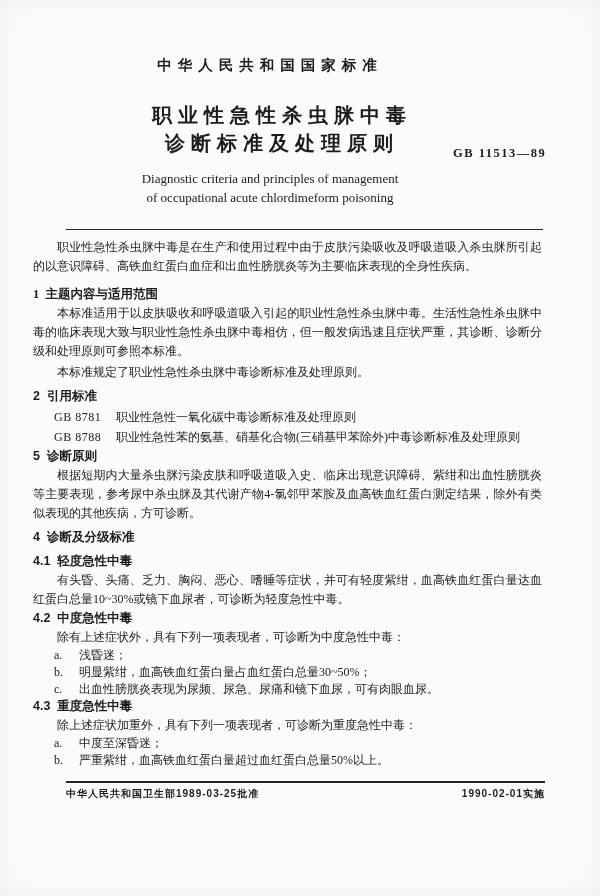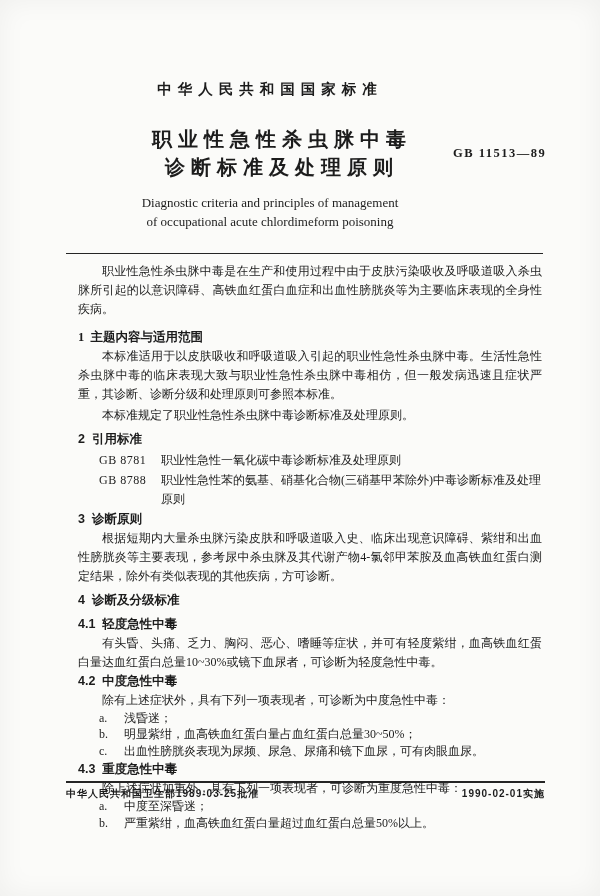--- a/index.html
+++ b/index.html
@@ -10,21 +10,21 @@
     height: 896px;
     background: #fbfbf9;
     color: #1c1c1c;
     overflow: hidden;
     box-shadow: inset 0 0 28px rgba(0,0,0,0.05);
     font-family: "Liberation Serif", serif;
   }
   .header-center {
     width: 540px;
     text-align: center;
-    padding-top: 80px;
+    padding-top: 56px;
   }
   .std-label {
     font-family: "Liberation Sans", sans-serif;
     font-weight: bold;
     font-size: 14.5px;
     letter-spacing: 6px;
   }
   .title-cn {
     font-family: "Liberation Sans", sans-serif;
     font-weight: bold;
@@ -51,21 +51,21 @@
   }
   .title-en-wrap { margin-top: 12px; }
   .rule {
     border: none;
     border-top: 1.8px solid #252525;
     margin-left: 66px;
     margin-right: 57px;
   }
   .top-rule { margin-top: 22px; }
   .main {
-    padding-left: 78px;
+    padding-left: 33px;
     padding-right: 58px;
   }
   .body-text {
     font-size: 12px;
     line-height: 19px;
     text-indent: 2em;
     text-align: justify;
   }
   .intro { margin-top: 8px; }
   .sec-heading {
@@ -148,21 +148,21 @@
     <div class="sec-heading mt-med">2  引用标准</div>
     <div class="ref-item mt-sm">
       <span class="ref-code">GB 8781</span>
       <span class="ref-title">职业性急性一氧化碳中毒诊断标准及处理原则</span>
     </div>
     <div class="ref-item">
       <span class="ref-code">GB 8788</span>
       <span class="ref-title">职业性急性苯的氨基、硝基化合物(三硝基甲苯除外)中毒诊断标准及处理原则</span>
     </div>
 
-    <div class="sec-heading">3  诊断原则</div>
+    <div class="sec-heading">5  诊断原则</div>
     <p class="body-text">根据短期内大量杀虫脒污染皮肤和呼吸道吸入史、临床出现意识障碍、紫绀和出血性膀胱炎等主要表现，参考尿中杀虫脒及其代谢产物4-氯邻甲苯胺及血高铁血红蛋白测定结果，除外有类似表现的其他疾病，方可诊断。</p>
 
     <div class="sec-heading mt-med">4  诊断及分级标准</div>
 
     <div class="sec-heading mt-med">4.1  轻度急性中毒</div>
     <p class="body-text">有头昏、头痛、乏力、胸闷、恶心、嗜睡等症状，并可有轻度紫绀，血高铁血红蛋白量达血红蛋白总量10~30%或镜下血尿者，可诊断为轻度急性中毒。</p>
 
     <div class="sec-heading">4.2  中度急性中毒</div>
     <p class="body-text">除有上述症状外，具有下列一项表现者，可诊断为中度急性中毒：</p>
     <div class="list-item">

